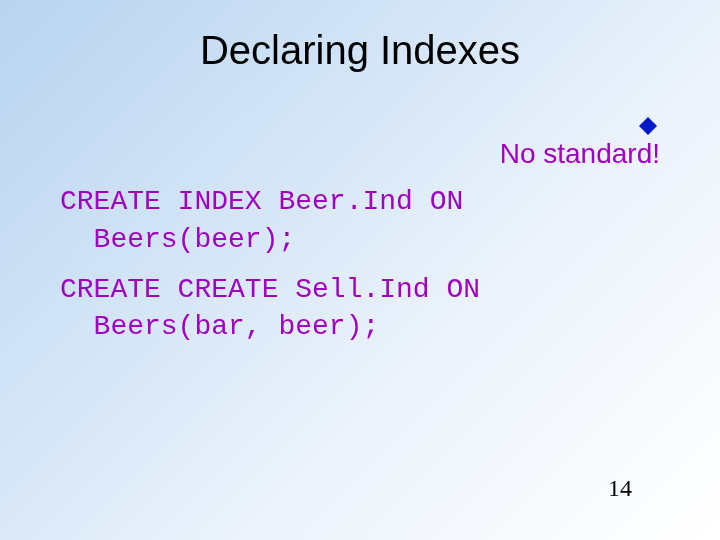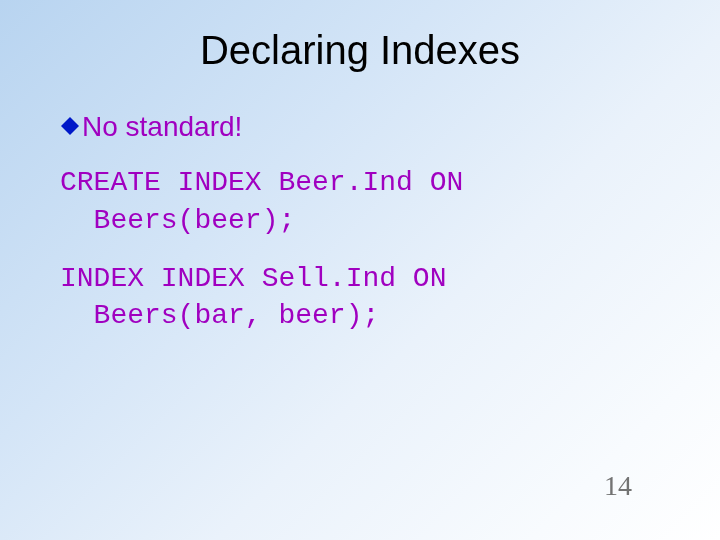--- a/index.html
+++ b/index.html
@@ -19,23 +19,24 @@
   .title {
     font-size: 40px;
     font-weight: 400;
     text-align: center;
     color: #000;
     margin-bottom: 36px;
     font-family: Verdana, Geneva, sans-serif;
   }
   .bullet-row {
     display: flex;
-    align-items: flex-start;
+    align-items: flex-end;
     margin-bottom: 6px;
     margin-left: 0;
+    flex-direction: column;
   }
   .bullet-icon {
     width: 20px;
     height: 20px;
     flex-shrink: 0;
     margin-top: 7px;
     margin-right: 2px;
   }
   .bullet-icon svg { width: 100%; height: 100%; display: block; }
   .bullet-text {
@@ -45,27 +46,27 @@
     line-height: 1.25;
   }
   .code-line {
     font-family: "Courier New", Courier, monospace;
     font-size: 28px;
     color: #a000c0;
     line-height: 1.35;
     margin-left: 0;
     white-space: pre;
   }
-  .code-block { margin-top: 20px; margin-bottom: 12px; }
+  .code-block { margin-top: 12px; margin-bottom: 12px; }
   .page-number {
     position: absolute;
     bottom: 38px;
     right: 88px;
-    font-size: 28px;
-    color: #737373;
+    font-size: 24px;
+    color: #000000;
     font-family: "Times New Roman", Times, serif;
   }
 </style>
 </head>
 <body>
 
 <div class="slide">
   <h1 class="title">Declaring Indexes</h1>
 
   <div class="bullet-row">
@@ -77,18 +78,18 @@
     <span class="bullet-text">No standard!</span>
   </div>
 
 
   <div class="code-block">
     <div class="code-line">CREATE INDEX Beer.Ind ON</div>
     <div class="code-line">  Beers(beer);</div>
   </div>
 
   <div class="code-block">
-    <div class="code-line">INDEX INDEX Sell.Ind ON</div>
+    <div class="code-line">CREATE CREATE Sell.Ind ON</div>
     <div class="code-line">  Beers(bar, beer);</div>
   </div>
 
   <div class="page-number">14</div>
 </div>
 
 </body></html>

